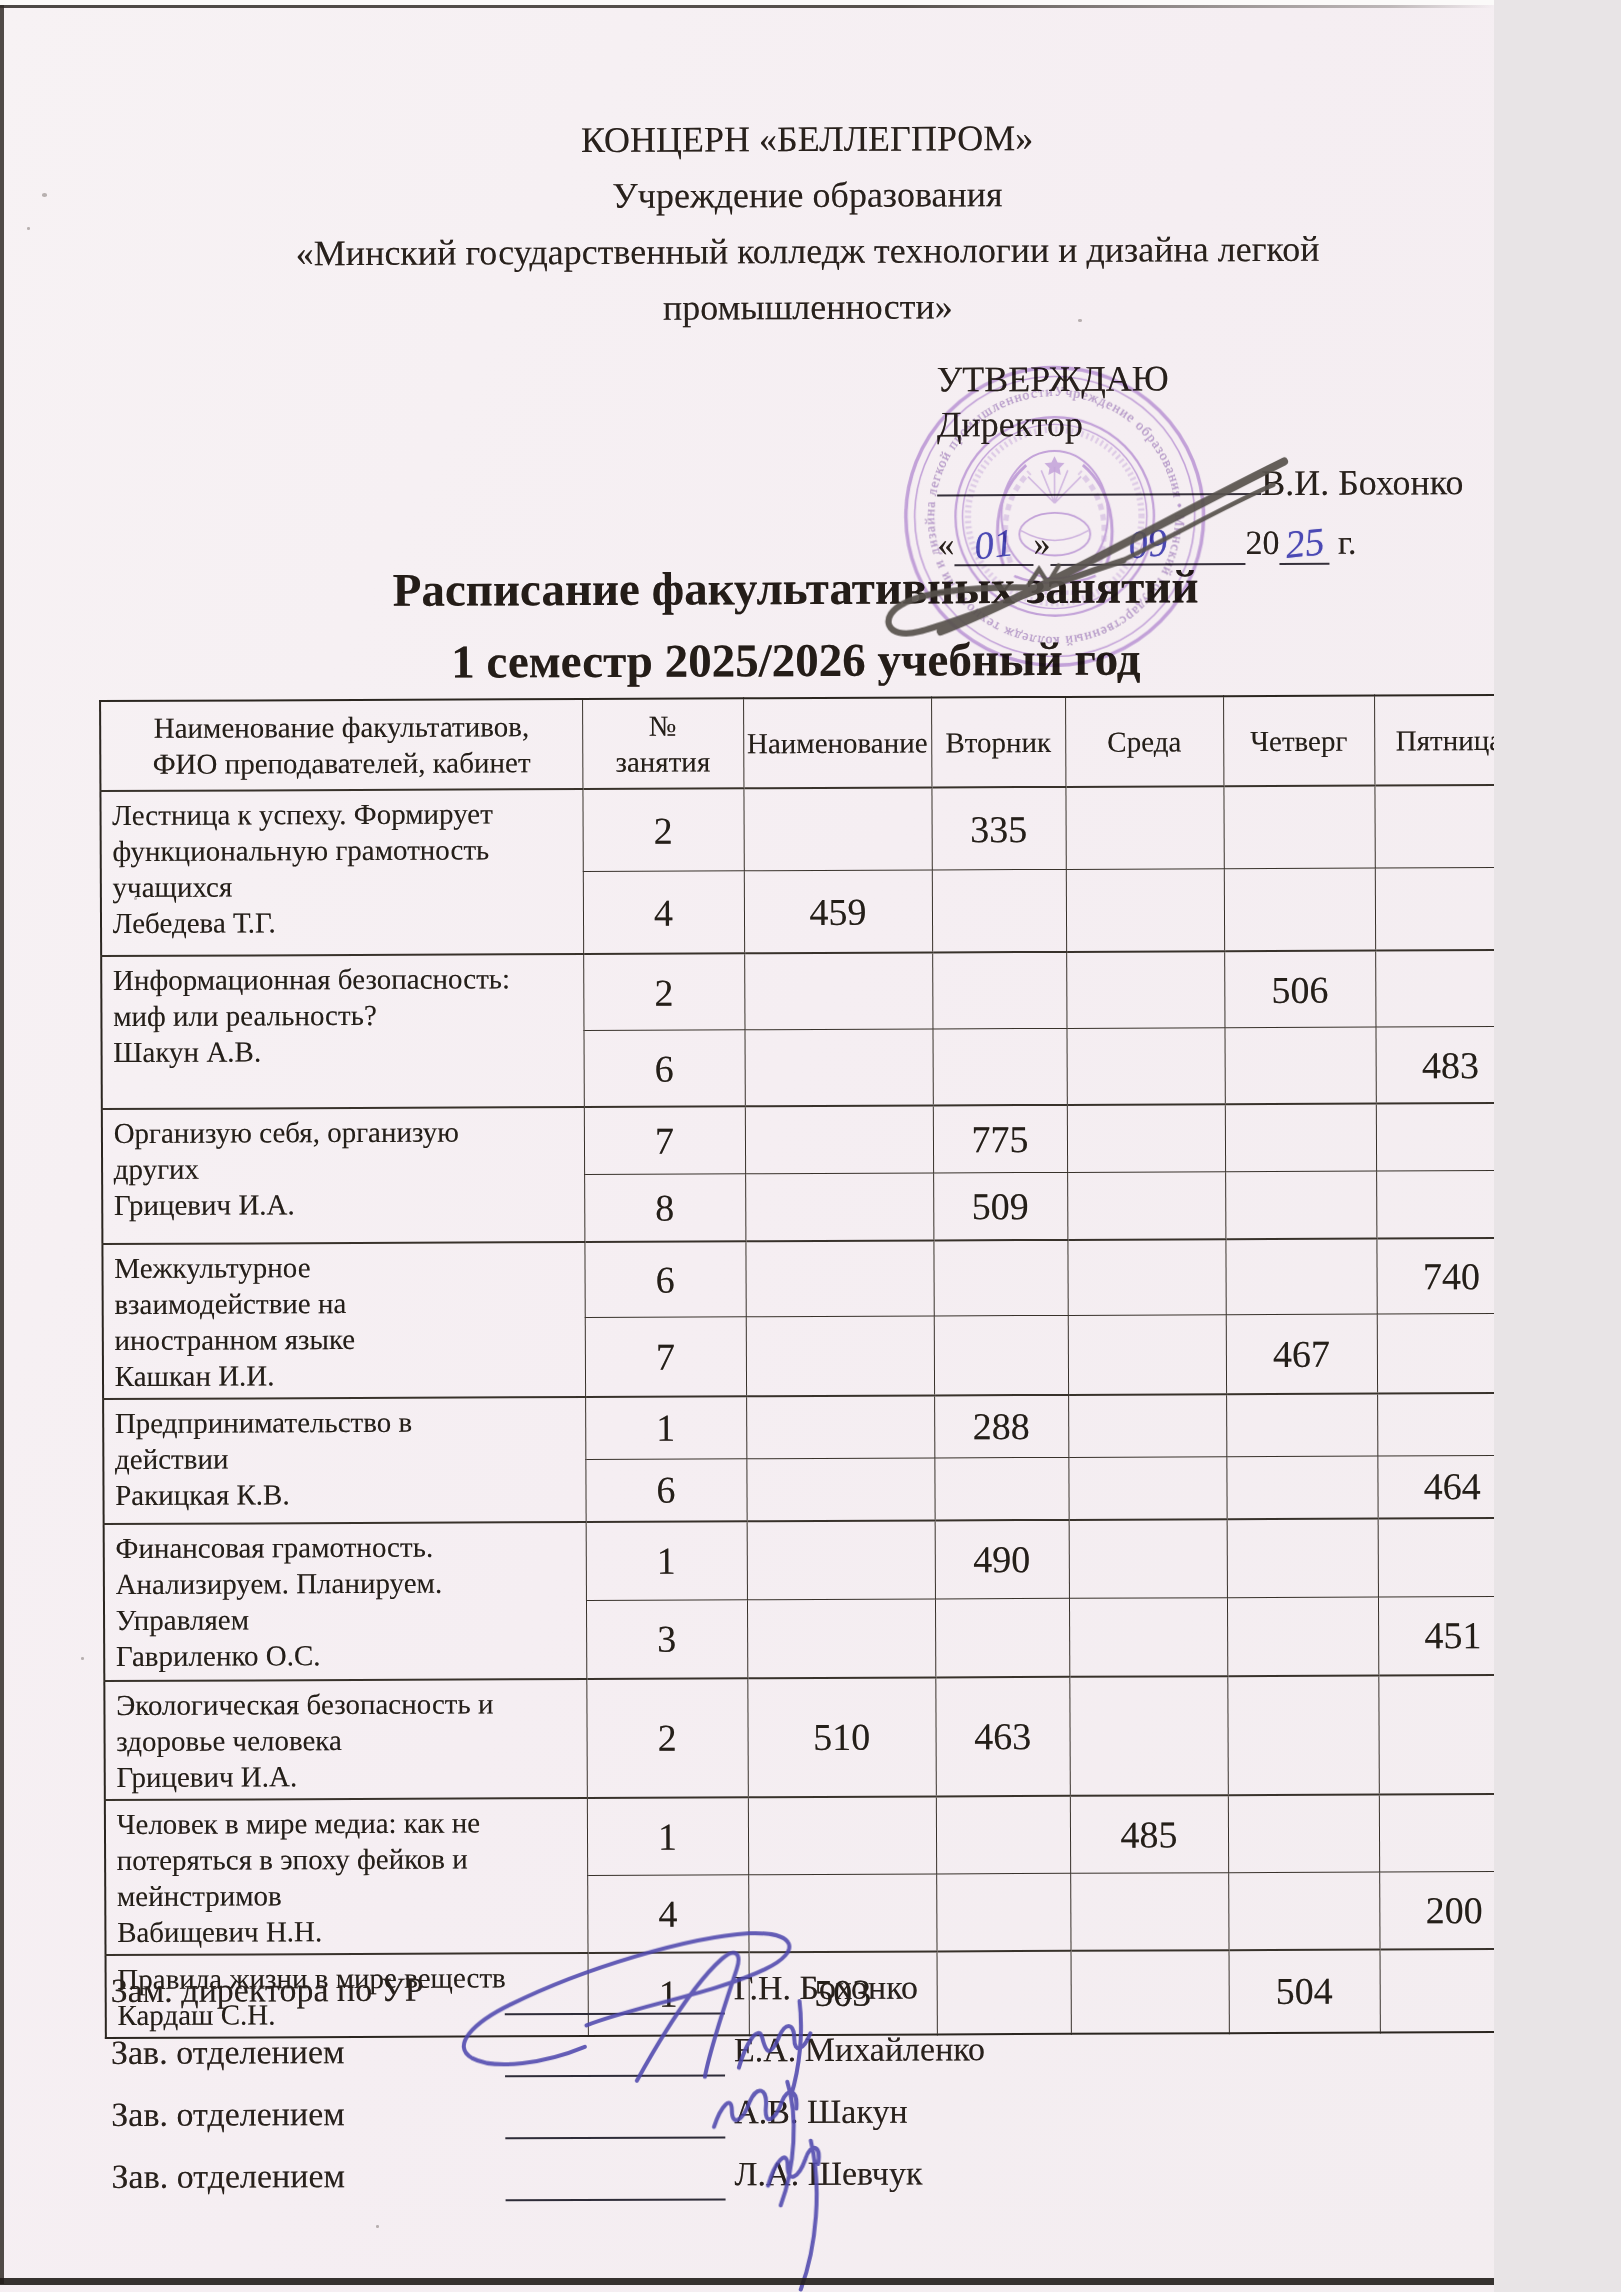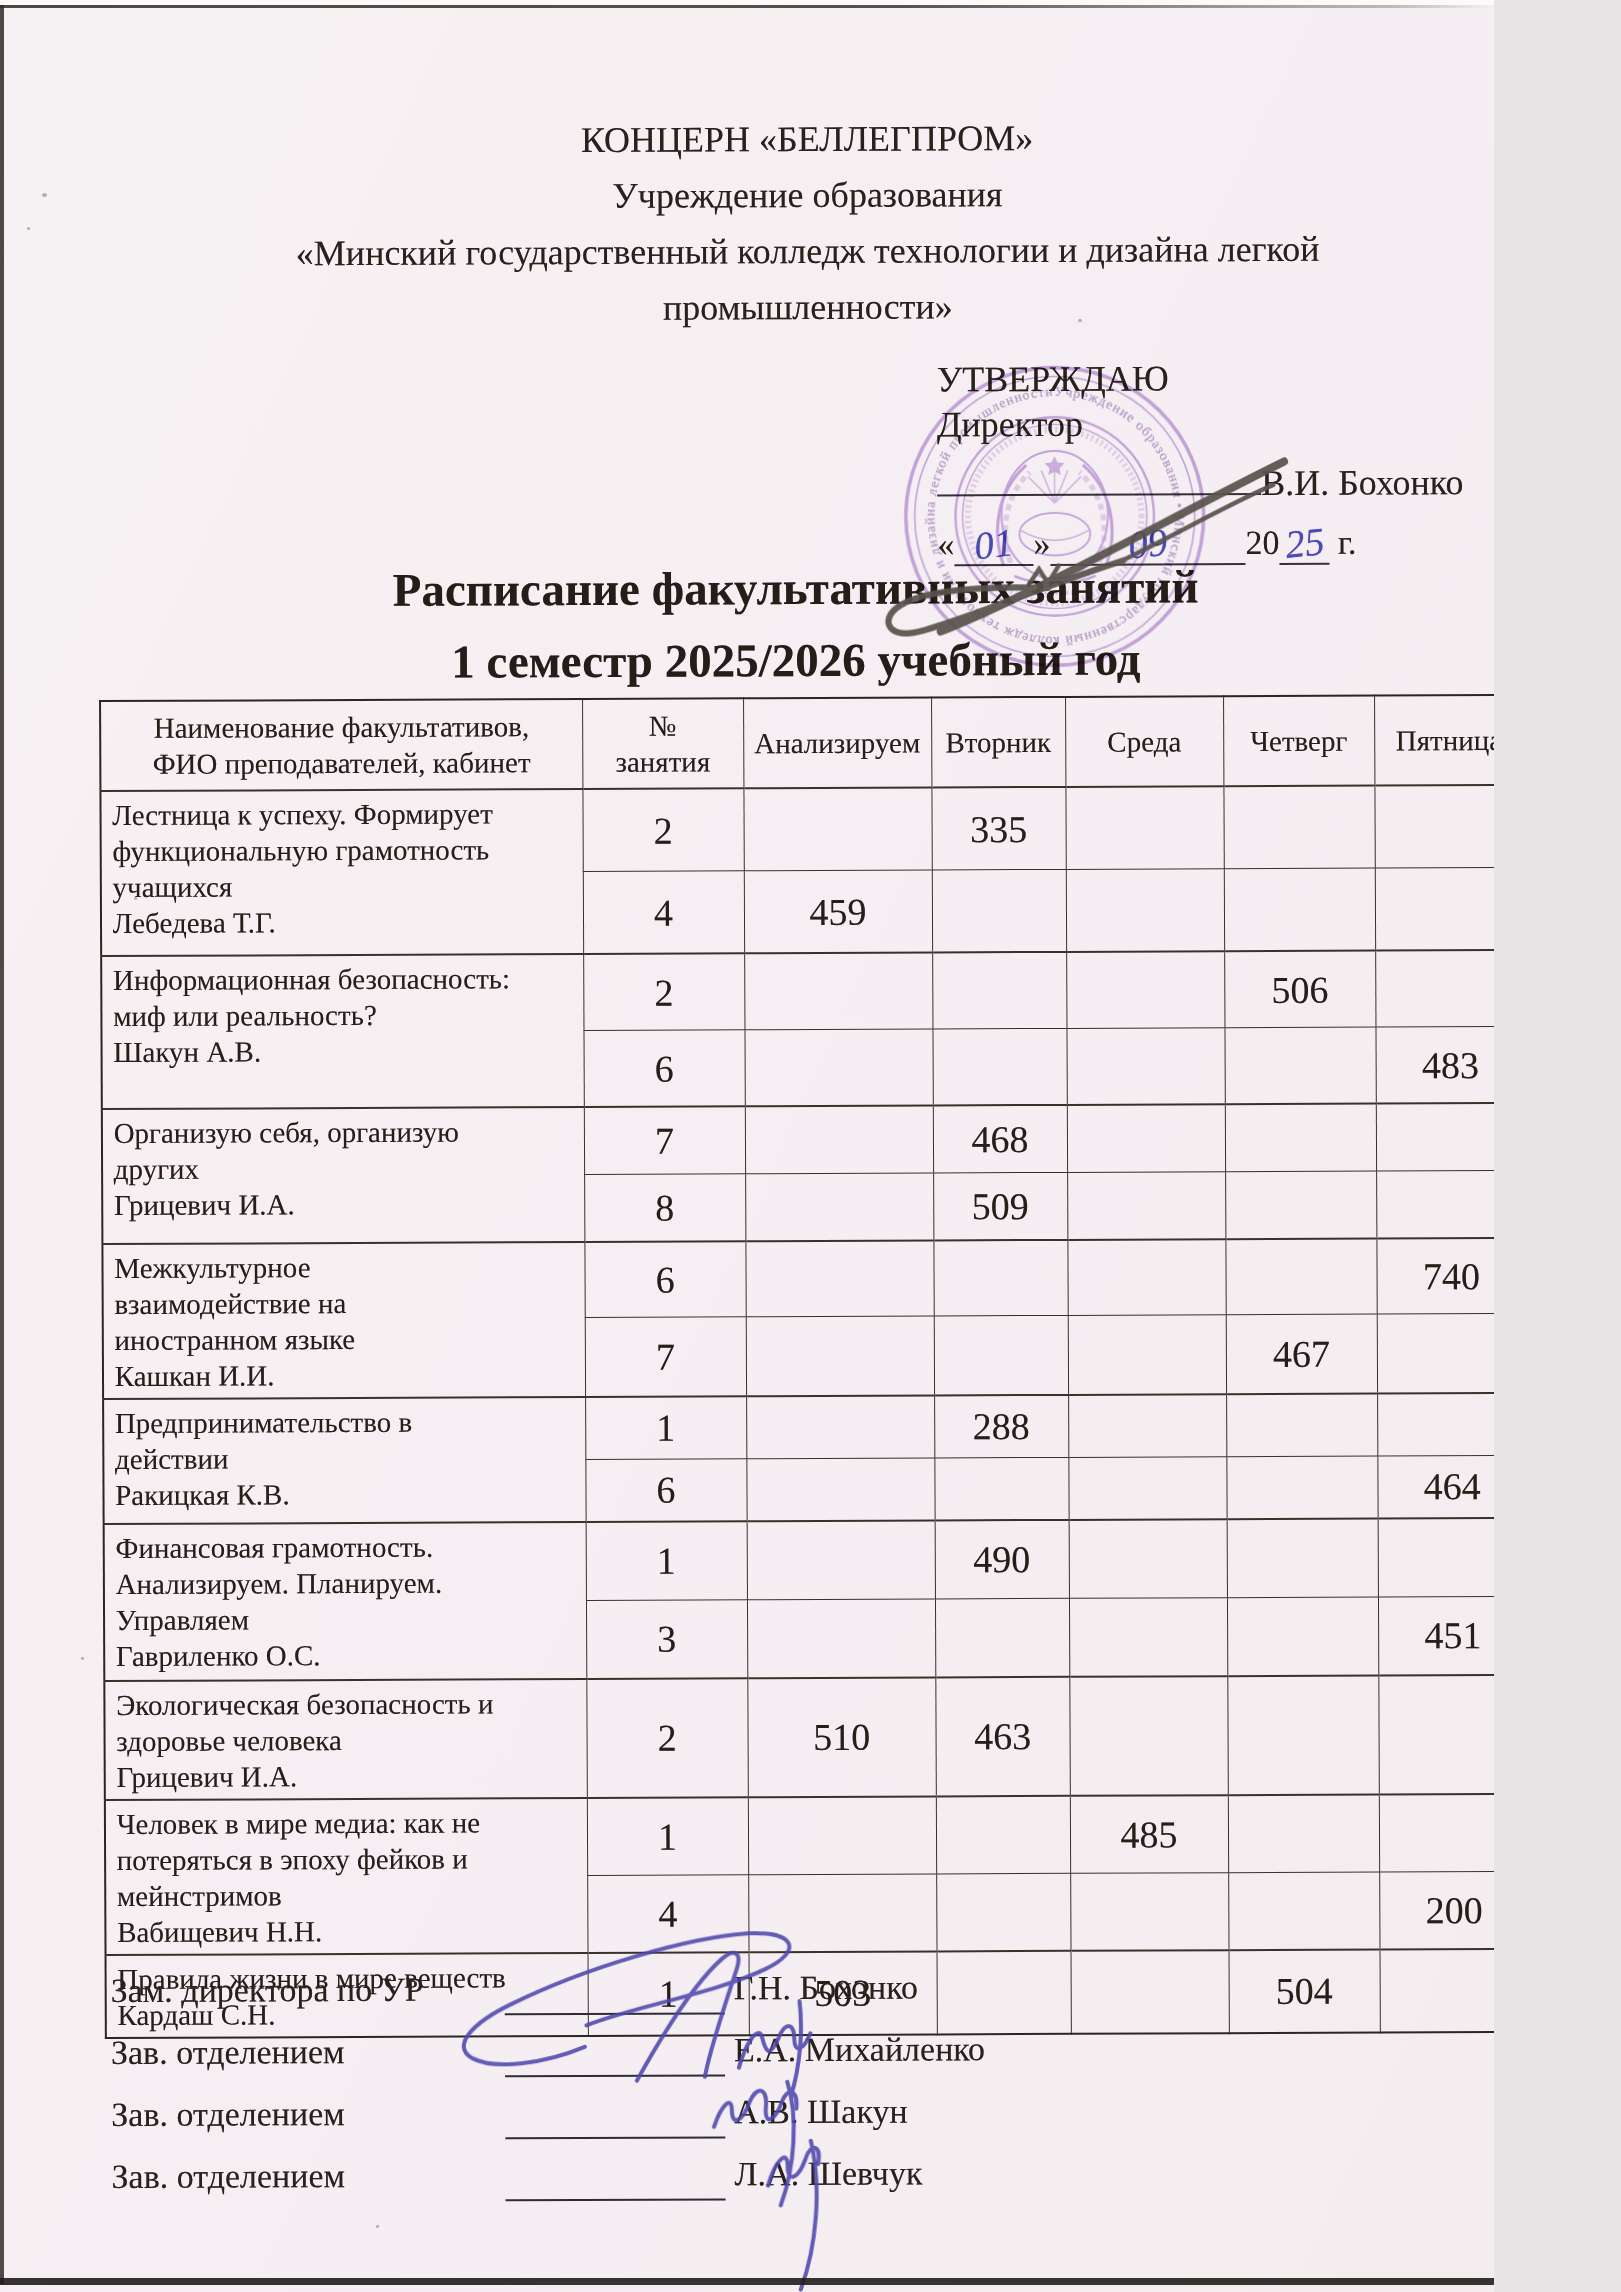--- a/index.html
+++ b/index.html
@@ -98,21 +98,21 @@
       <thead>
         <tr>
           <td>
             <div>Наименование факультативов,</div>
             <div>ФИО преподавателей, кабинет</div>
           </td>
           <td>
             <div>№</div>
             <div>занятия</div>
           </td>
-          <td>Анализируем</td>
+          <td>Наименование</td>
           <td>Вторник</td>
           <td>Среда</td>
           <td>Четверг</td>
           <td>Пятница</td>
         </tr>
       </thead>
       <tbody>
           <tr class="block-first">
             <td class="name-cell" rowspan="2">
               <div>Лестница к успеху. Формирует</div>
@@ -157,21 +157,21 @@
             <td class="num-cell">483</td>
           </tr>
           <tr class="block-first">
             <td class="name-cell" rowspan="2">
               <div>Организую себя, организую</div>
               <div>других</div>
               <div>Грицевич И.А.</div>
             </td>
             <td class="num-cell" style="height: 64px;">7</td>
             <td class="num-cell"></td>
-            <td class="num-cell">468</td>
+            <td class="num-cell">775</td>
             <td class="num-cell"></td>
             <td class="num-cell"></td>
             <td class="num-cell"></td>
           </tr>
           <tr>
             <td class="num-cell" style="height: 64px;">8</td>
             <td class="num-cell"></td>
             <td class="num-cell">509</td>
             <td class="num-cell"></td>
             <td class="num-cell"></td>

